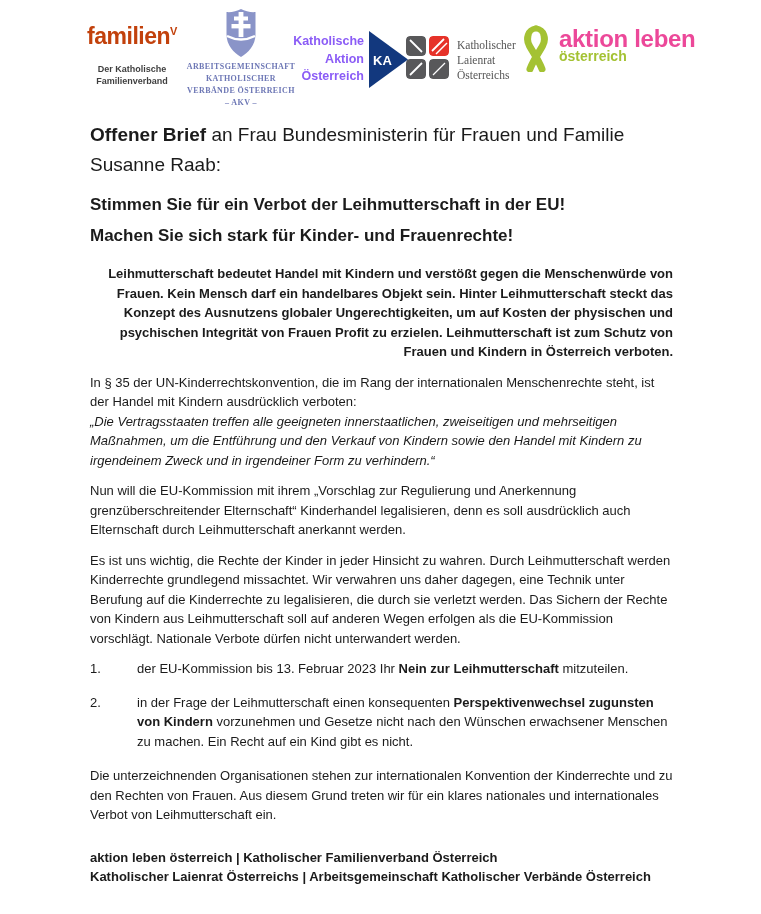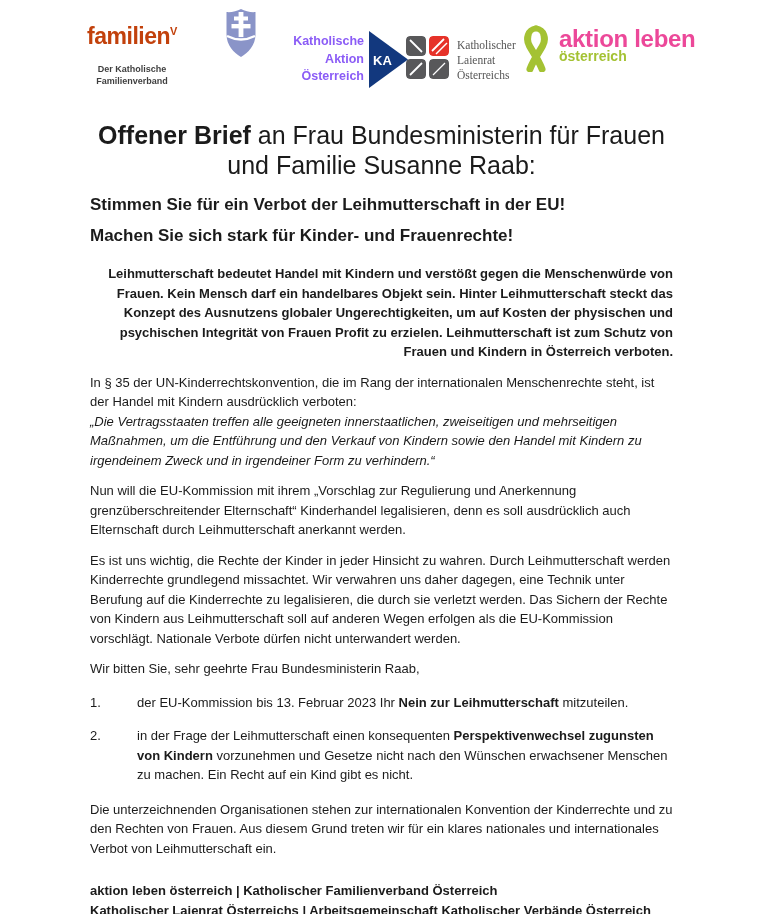--- a/index.html
+++ b/index.html
@@ -33,21 +33,21 @@
   .lr-label { font-family: "Liberation Serif", serif; font-size: 11.5px; line-height: 1.3; margin-left: 8px; padding-top: 2px; }
 
   .logo-al { position: absolute; left: 522px; top: 21px; display: flex; }
   .al-ribbon { display: block; margin-top: 3px; }
   .al-text { margin-left: 9px; padding-top: 8px; }
   .al-title { font-size: 24px; font-weight: bold; line-height: 0.85; letter-spacing: -0.3px; white-space: nowrap; }
   .al-sub { font-size: 14px; font-weight: bold; line-height: 1.1; }
 
   
   .content { position: absolute; left: 90px; top: 120px; width: 583px; }
-  .title { font-size: 25px; line-height: 30px; margin: 0; text-align: center; }
+  .title { font-size: 19px; line-height: 30px; margin: 0; }
   .title .b { font-weight: bold; }
   .headline { font-size: 17px; font-weight: bold; line-height: 31px; margin: 9px 0 13px 0; }
   .headline span { display: block; }
   .p { font-size: 13px; line-height: 19.5px; margin: 0 0 11px 0; }
   .p-bold { font-weight: bold; text-align: right; }
   .quote { font-style: italic; display: block; }
   .appeal { margin-bottom: 14px; }
   .list-item { display: flex; font-size: 13px; line-height: 19.5px; margin-bottom: 14px; }
   .list-num { width: 47px; flex: none; }
   .list-body { flex: 1; }
@@ -71,20 +71,26 @@
     </div>
 
     <div class="logo-akv">
       <svg class="akv-shield" width="32" height="50" viewBox="0 0 32 50">
         <path d="M16,1 C12,3.5 5.5,4.5 1.5,4 L1.5,26 C1.5,38 9,44.5 16,49 C23,44.5 30.5,38 30.5,26 L30.5,4 C26.5,4.5 20,3.5 16,1 Z" fill="#8a94c8"></path>
         <rect x="13.6" y="4" width="4.8" height="25" fill="#ffffff"></rect>
         <rect x="9" y="8.5" width="14" height="4" fill="#ffffff"></rect>
         <rect x="6.5" y="16" width="19" height="4.4" fill="#ffffff"></rect>
         <path d="M2,28 Q16,35 30,28" stroke="#ffffff" stroke-width="2.4" fill="none"></path>
       </svg>
+      <div class="akv-text" style="color:#6d77b5;">
+        <span>ARBEITSGEMEINSCHAFT</span><br>
+        <span>KATHOLISCHER</span><br>
+        <span>VERBÄNDE ÖSTERREICH</span><br>
+        <span>– AKV –</span>
+      </div>
     </div>
 
     <div class="logo-ka">
       <div class="ka-label" style="color:#8b5cf6;">
         <span>Katholische Aktion</span><br>
         <span>Österreich</span>
       </div>
       <svg class="ka-tri" width="39" height="57" viewBox="0 0 39 57">
         <polygon points="0,0 39,28.5 0,57" fill="#12387e"></polygon>
         <text x="4" y="34" fill="#ffffff" font-size="13" font-weight="bold" font-family="Liberation Sans, sans-serif">KA</text>
@@ -141,21 +147,20 @@
     </p>
 
     <p class="p p-bold">Leihmutterschaft bedeutet Handel mit Kindern und verstößt gegen die Menschenwürde von Frauen. Kein Mensch darf ein handelbares Objekt sein. Hinter Leihmutterschaft steckt das Konzept des Ausnutzens globaler Ungerechtigkeiten, um auf Kosten der physischen und psychischen Integrität von Frauen Profit zu erzielen. Leihmutterschaft ist zum Schutz von Frauen und Kindern in Österreich verboten.</p>
 
     <p class="p"><span>In § 35 der UN-Kinderrechtskonvention, die im Rang der internationalen Menschenrechte steht, ist der Handel mit Kindern ausdrücklich verboten:</span><span class="quote">„Die Vertragsstaaten treffen alle geeigneten innerstaatlichen, zweiseitigen und mehrseitigen Maßnahmen, um die Entführung und den Verkauf von Kindern sowie den Handel mit Kindern zu irgendeinem Zweck und in irgendeiner Form zu verhindern.“</span></p>
 
     <p class="p">Nun will die EU-Kommission mit ihrem „Vorschlag zur Regulierung und Anerkennung grenzüberschreitender Elternschaft“ Kinderhandel legalisieren, denn es soll ausdrücklich auch Elternschaft durch Leihmutterschaft anerkannt werden.</p>
 
     <p class="p">Es ist uns wichtig, die Rechte der Kinder in jeder Hinsicht zu wahren. Durch Leihmutterschaft werden Kinderrechte grundlegend missachtet. Wir verwahren uns daher dagegen, eine Technik unter Berufung auf die Kinderrechte zu legalisieren, die durch sie verletzt werden. Das Sichern der Rechte von Kindern aus Leihmutterschaft soll auf anderen Wegen erfolgen als die EU-Kommission vorschlägt. Nationale Verbote dürfen nicht unterwandert werden.</p>
 
-    <p class="p appeal">Wir bitten Sie, sehr geehrte Frau Bundesministerin Raab,</p>
 
     <div class="list-item">
       <div class="list-num">1.</div>
       <div class="list-body"><span>der EU-Kommission bis 13. Februar 2023 Ihr </span><span class="b" style="font-weight:bold;">Nein zur Leihmutterschaft</span><span> mitzuteilen.</span></div>
     </div>
 
     <div class="list-item">
       <div class="list-num">2.</div>
       <div class="list-body"><span>in der Frage der Leihmutterschaft einen konsequenten </span><span class="b" style="font-weight:bold;">Perspektivenwechsel zugunsten von Kindern</span><span> vorzunehmen und Gesetze nicht nach den Wünschen erwachsener Menschen zu machen. Ein Recht auf ein Kind gibt es nicht.</span></div>
     </div>

